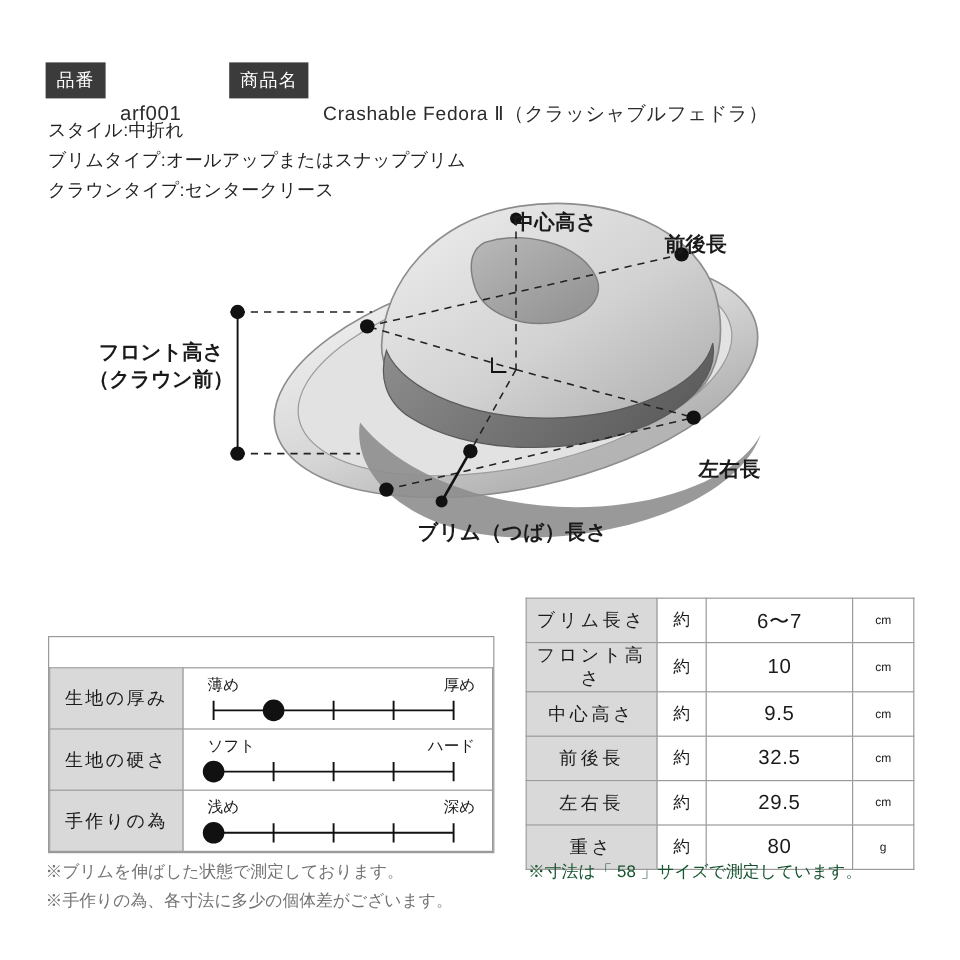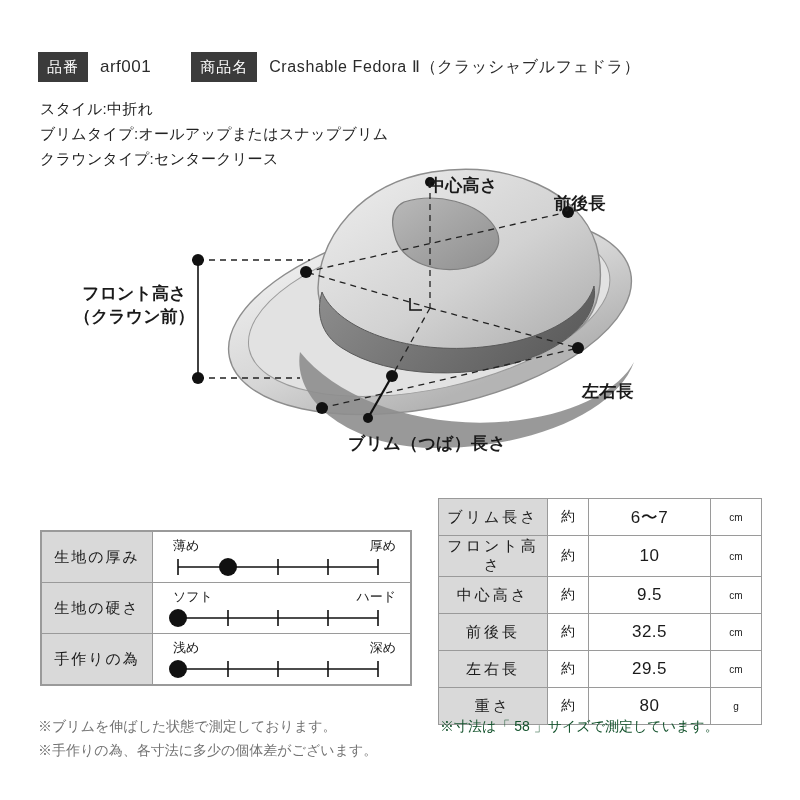--- a/index.html
+++ b/index.html
@@ -40,20 +40,21 @@
   }
   .hdr-value {
     display: flex;
     align-items: center;
     font-size: 16px;
     color: #2b2b2b;
     padding: 0 12px;
     height: 30px;
     box-sizing: border-box;
     letter-spacing: 0.6px;
+    margin-top: 28px;
   }
   .hdr-value.code {
     font-size: 17px;
     letter-spacing: 0.5px;
   }
   .hdr-gap { width: 28px; }
 
   
   .spec-lines {
     position: absolute;
@@ -97,20 +98,21 @@
     position: absolute;
     left: 40px;
     top: 530px;
     width: 370px;
     border: 1px solid #9a9a9a;
     border-collapse: collapse;
   }
   .feel table {
     border-collapse: collapse;
     width: 370px;
+    margin-top: 25px;
   }
   .feel td {
     border: 1px solid #9a9a9a;
     height: 48px;
     vertical-align: middle;
   }
   .feel td.name {
     width: 108px;
     background: #d9d9d9;
     text-align: center;

